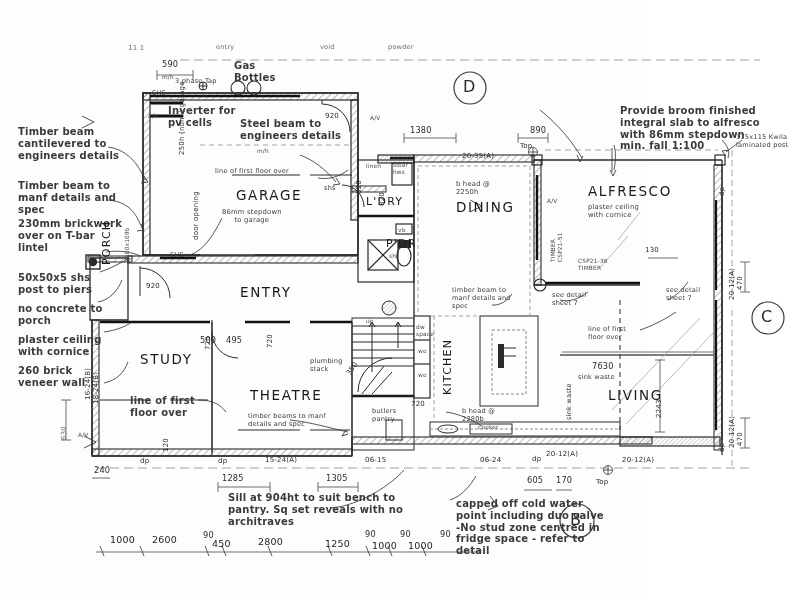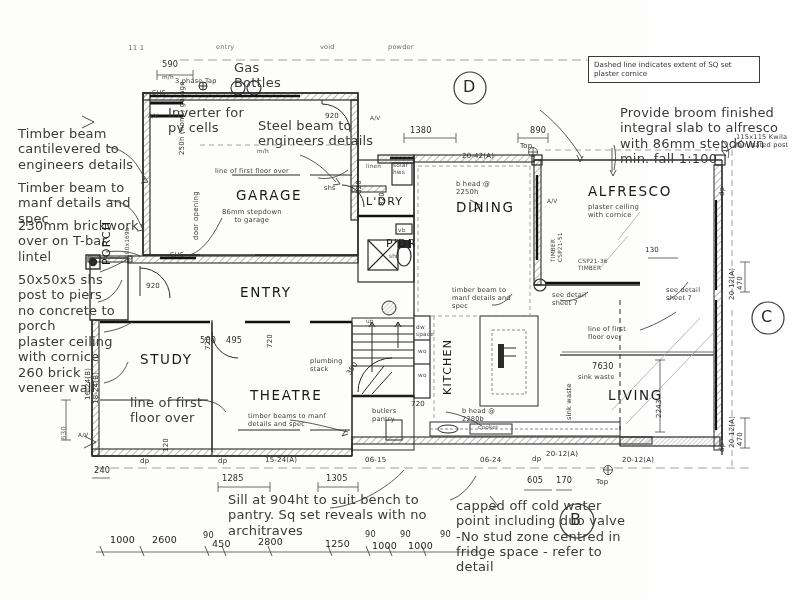--- a/index.html
+++ b/index.html
@@ -3,21 +3,21 @@
 <meta charset="utf-8">
 <style>
   html,body{margin:0;padding:0;background:#ffffff;}
   body{width:800px;height:600px;overflow:hidden;
        font-family:"DejaVu Sans", sans-serif;color:#1a1a1a;}
   #sheet{position:relative;width:648px;height:600px;background:#fdfdfc;border-radius:6px;}
   #sheet svg{position:absolute;left:0;top:0;}
 
   .t{position:absolute;white-space:pre;font-family:"DejaVu Sans",sans-serif;
      color:#2b2b2b;letter-spacing:.2px;line-height:1.18;}
-  .note{font-size:13px;color:#3a3a3a;}
+  .note{font-size:10px;color:#3a3a3a;font-weight:bold;}
   .note2{font-size:6.6px;color:#3a3a3a;}
   .room{font-size:13.5px;letter-spacing:1.6px;color:#191919;}
   .roomsm{font-size:11px;letter-spacing:1.2px;color:#191919;}
   .sub{font-size:6.8px;color:#3c3c3c;}
   .dim{font-size:8.2px;color:#2b2b2b;}
   .dimsm{font-size:7px;color:#2b2b2b;}
   .dimbig{font-size:9.5px;color:#232323;}
   .tiny{font-size:5.8px;color:#4a4a4a;}
   .faint{color:#6e6e6e;}
   .grid-id{font-size:16px;color:#2a2a2a;letter-spacing:0;}
@@ -456,21 +456,21 @@
 porch</div>
 <div class="t note" style="left:18px;top:334px;">plaster ceiling
 with cornice</div>
 <div class="t note" style="left:18px;top:365px;">260 brick
 veneer wall</div>
 <div class="t note" style="left:130px;top:395px;">line of first
 floor over</div>
 
 <div class="t note" style="left:168px;top:105px;">Inverter for
 pv cells</div>
-<div class="t note" style="left:240px;top:118px;margin-left:18px;">Steel beam to
+<div class="t note" style="left:240px;top:118px;">Steel beam to
 engineers details</div>
 <div class="t tiny" style="left:257px;top:148px;">m/h</div>
 <div class="t note2" style="left:215px;top:168px;">line of first floor over</div>
 
 <div class="t room" style="left:236px;top:188px;">GARAGE</div>
 <div class="t sub" style="left:222px;top:208px;text-align:center;">86mm stepdown
 to garage</div>
 
 <div class="t dimsm" style="left:178px;top:155px;transform:rotate(-90deg);transform-origin:0 0;">250h (nom.) garage</div>
 <div class="t dimsm" style="left:192px;top:240px;transform:rotate(-90deg);transform-origin:0 0;">door opening</div>
@@ -525,27 +525,25 @@
 <div class="t tiny" style="left:393px;top:162px;">solar
 hws</div>
 <div class="t dimsm" style="left:378px;top:206px;transform:rotate(-90deg);transform-origin:0 0;">820</div>
 
 <div class="t room" style="left:456px;top:200px;">DINING</div>
 <div class="t sub" style="left:456px;top:180px;">b head @
 2250h</div>
 <div class="t dim" style="left:410px;top:126px;">1380</div>
 <div class="t dim" style="left:530px;top:126px;">890</div>
 <div class="t dimsm" style="left:520px;top:142px;">Top</div>
-<div class="t dimsm" style="left:462px;top:152px;">20-42(A)</div>
+<div class="t dimsm" style="left:462px;top:152px;">20-35(A)</div>
 <div class="t note2" style="left:452px;top:287px;">timber beam to
 manf details and
 spec</div>
 
-<div class="boxnote" style="left:588px;top:56px;width:160px;">Dashed line indicates extent
-of SQ set plaster cornice</div>
 <div class="t note" style="left:620px;top:105px;">Provide broom finished
 integral slab to alfresco
 with 86mm stepdown
 min. fall 1:100</div>
 <div class="t room" style="left:588px;top:184px;">ALFRESCO</div>
 <div class="t sub" style="left:588px;top:203px;">plaster ceiling
 with cornice</div>
 <div class="t note2" style="left:736px;top:134px;">115x115 Kwila
 laminated post</div>
 <div class="t tiny" style="left:547px;top:198px;">A/V</div>

